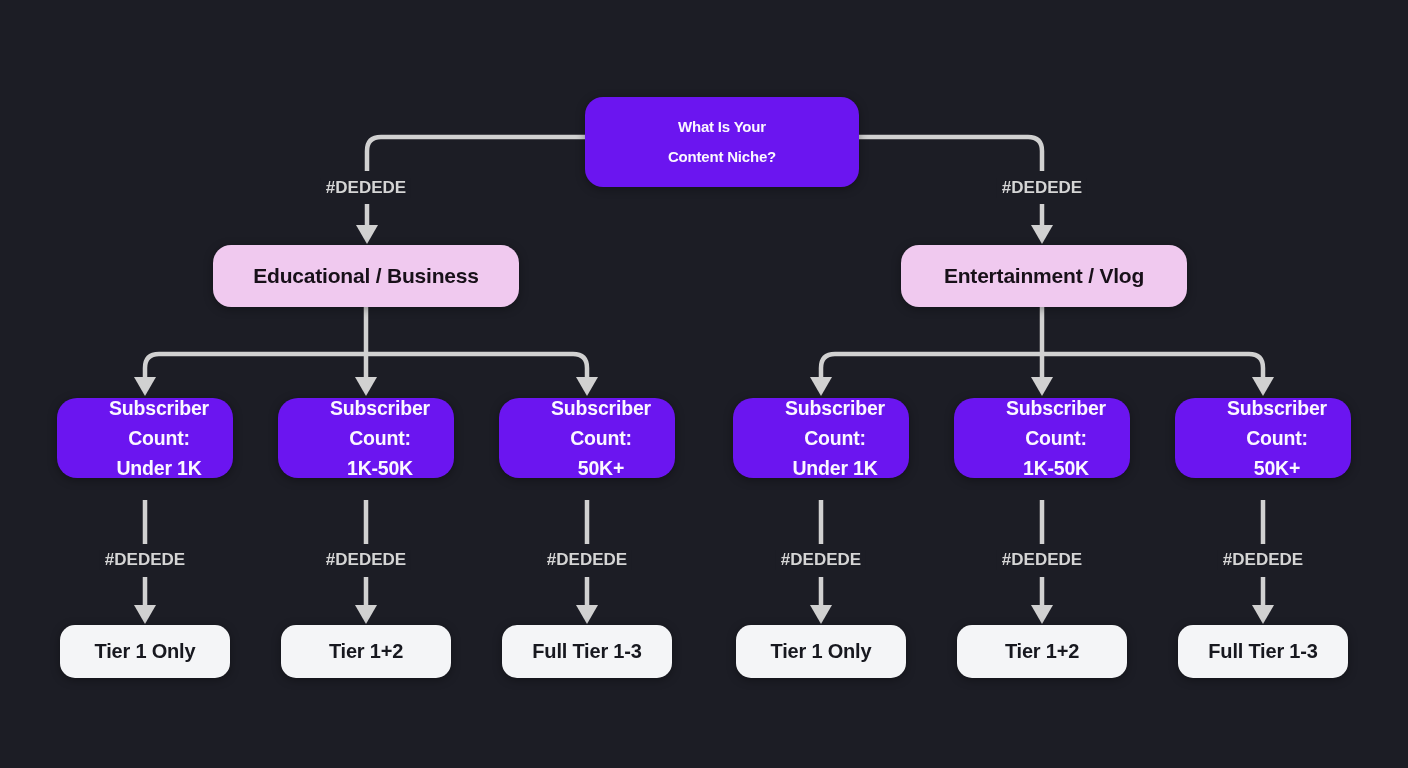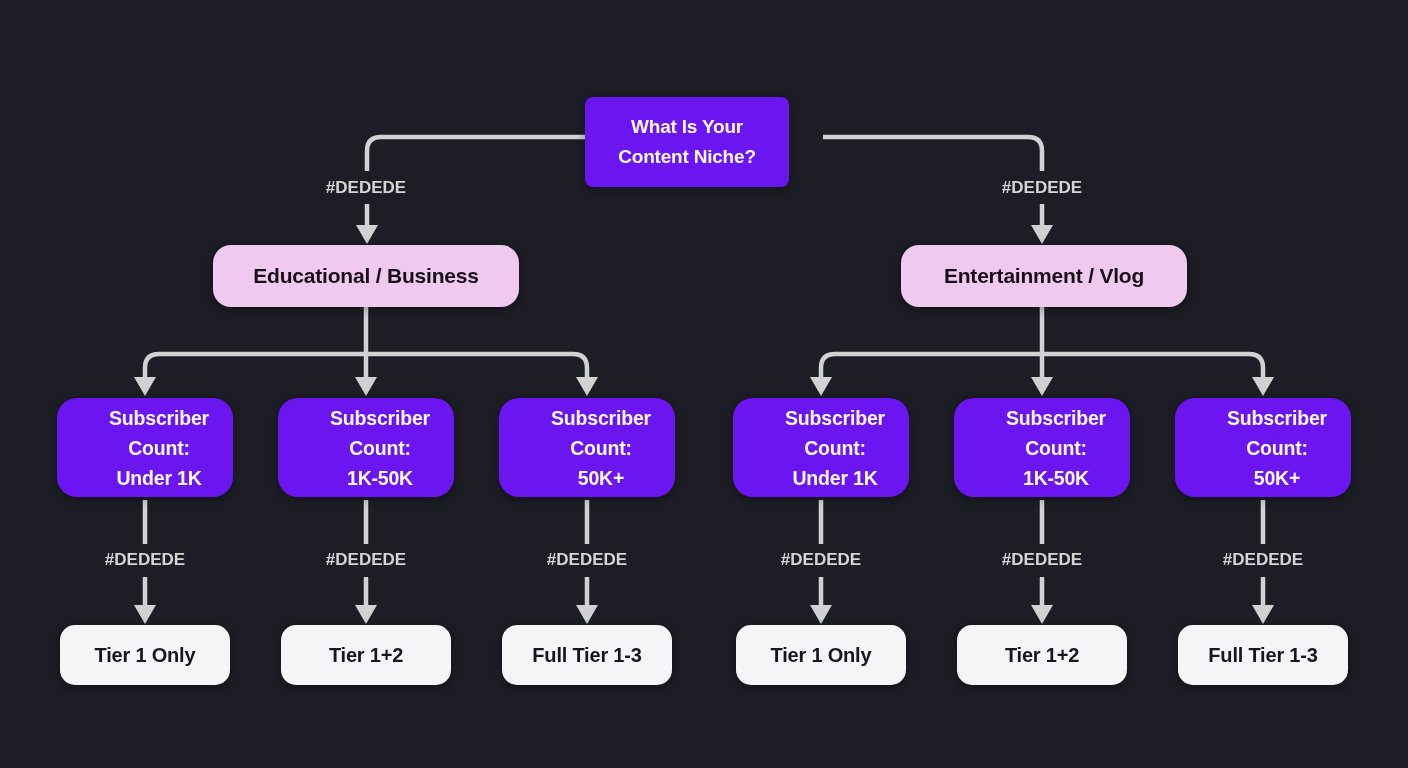--- a/index.html
+++ b/index.html
@@ -48,36 +48,36 @@
     font-weight: 700;
     letter-spacing: -0.2px;
     white-space: pre-line;
     box-shadow: 0 2px 10px rgba(0,0,0,0.35);
   }
   .node.purple { background: var(--purple); color: var(--text-light); }
   .node.pink   { background: var(--pink);   color: #181019; }
   .node.light  { background: var(--light);  color: var(--text-dark); }
 
   .root-node {
-    left: 585px; top: 97px; width: 204px; height: 90px;
-    border-radius: 8px; font-size: 19px; line-height: 30px;
+    left: 585px; top: 97px; width: 274px; height: 90px;
+    border-radius: 18px; font-size: 15px; line-height: 30px;
   }
   .branch-node {
     top: 245px; height: 62px;
     border-radius: 18px; font-size: 21px;
   }
   .branch-left  { left: 213px; width: 306px; }
   .branch-right { left: 901px; width: 286px; }
 
   .sub-node {
-    top: 398px; width: 176px; height: 99px;
+    top: 398px; width: 176px; height: 80px;
     border-radius: 20px; font-size: 19.5px; line-height: 30px; padding-left: 28px;
   }
   .tier-node {
-    top: 625px; width: 170px; height: 60px;
+    top: 625px; width: 170px; height: 53px;
     border-radius: 15px; font-size: 20px;
   }
 
   .edge-label {
     position: absolute;
     transform: translateX(-50%);
     color: var(--edge-label);
     background: var(--bg);
     font-size: 17px;
     font-weight: 700;

